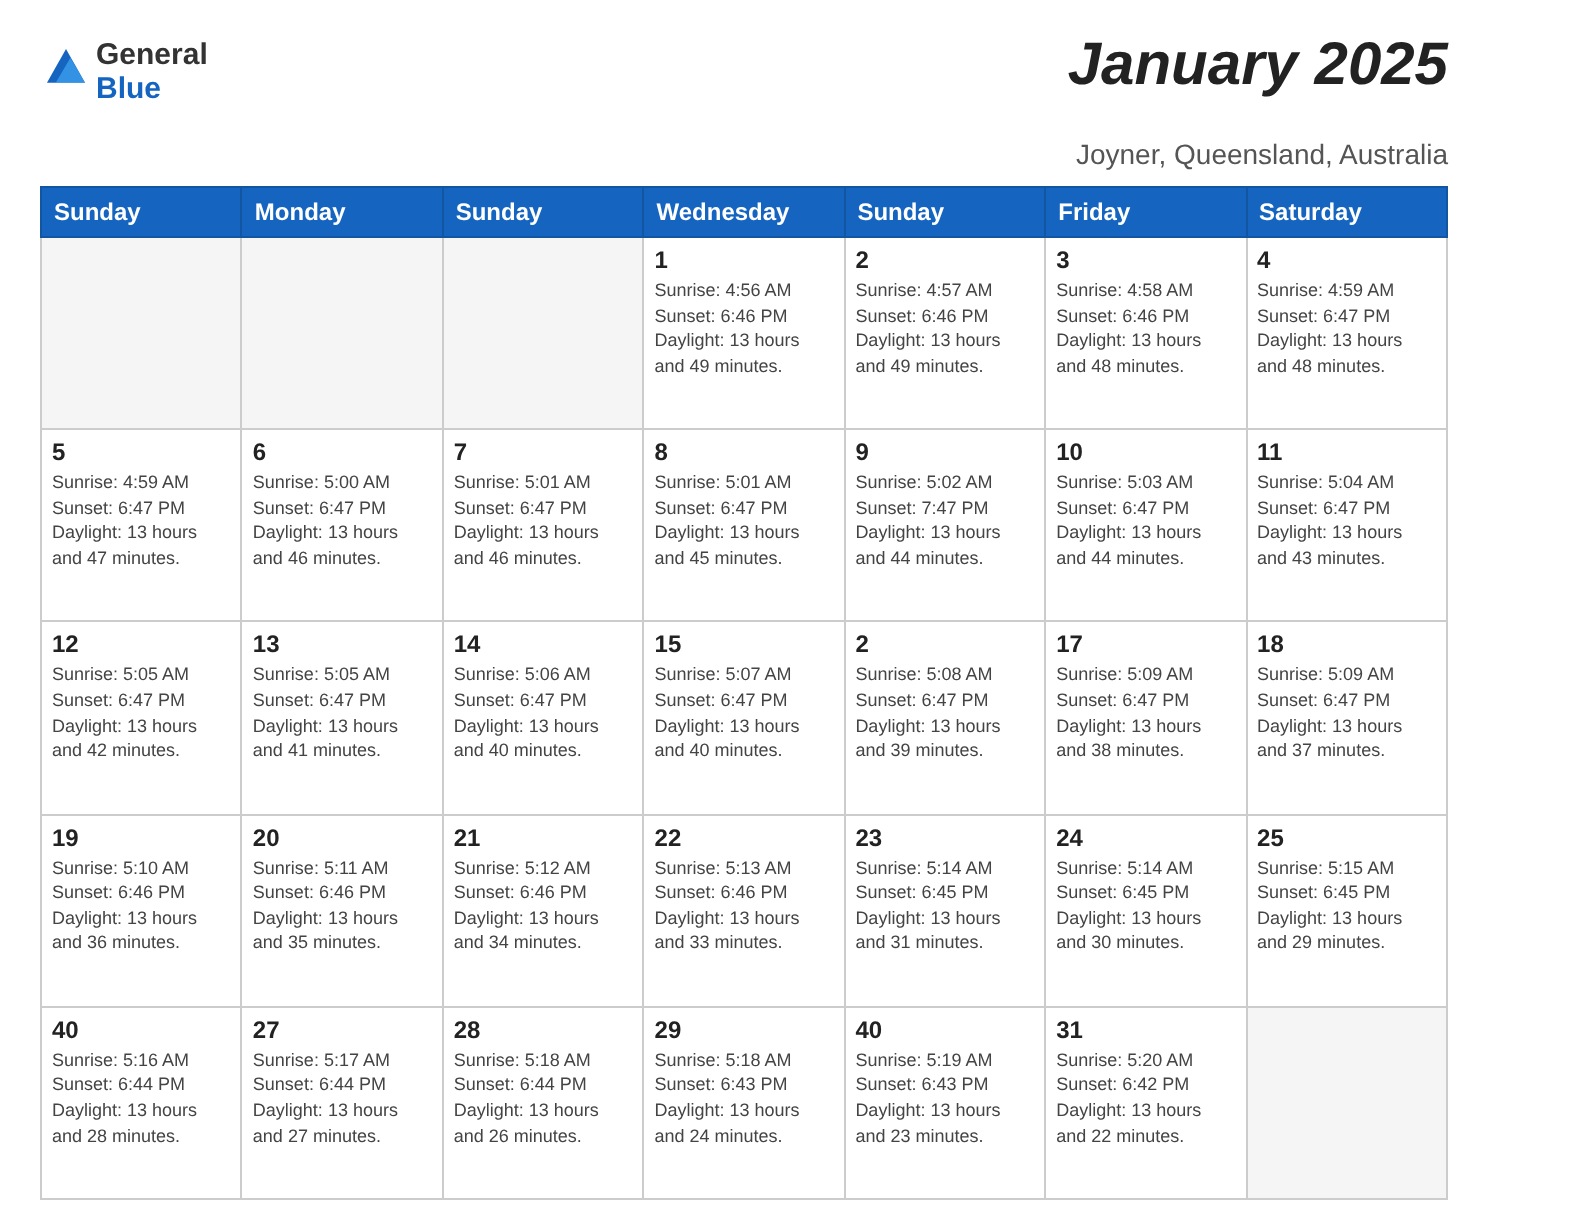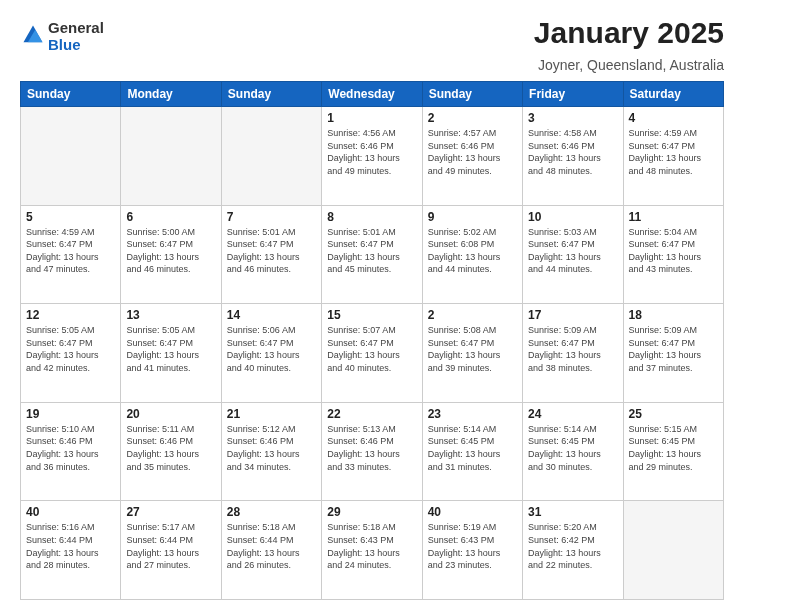--- a/index.html
+++ b/index.html
@@ -41,25 +41,26 @@
     }
     .title-block {
       flex: 1;
       text-align: right;
     }
     .calendar-title {
       font-size: 30px;
       font-weight: bold;
       color: #222;
       line-height: 1.1;
+      font-style: italic;
     }
     .calendar-subtitle {
       font-size: 14px;
       color: #555;
-      margin-top: 8px;
+      margin-top: 20px;
     }
     .calendar {
       flex: 1;
       border: 1px solid #84cc16;
       border-collapse: collapse;
       width: 100%;
       table-layout: fixed;
     }
     .calendar th {
       background: #1565c0;
@@ -194,21 +195,21 @@
           <td>
             <span class="day-num">8</span>
             <div class="day-info">Sunrise: 5:01 AM
 Sunset: 6:47 PM
 Daylight: 13 hours
 and 45 minutes.</div>
           </td>
           <td>
             <span class="day-num">9</span>
             <div class="day-info">Sunrise: 5:02 AM
-Sunset: 6:08 PM
+Sunset: 7:47 PM
 Daylight: 13 hours
 and 44 minutes.</div>
           </td>
           <td>
             <span class="day-num">10</span>
             <div class="day-info">Sunrise: 5:03 AM
 Sunset: 6:47 PM
 Daylight: 13 hours
 and 44 minutes.</div>
           </td>

